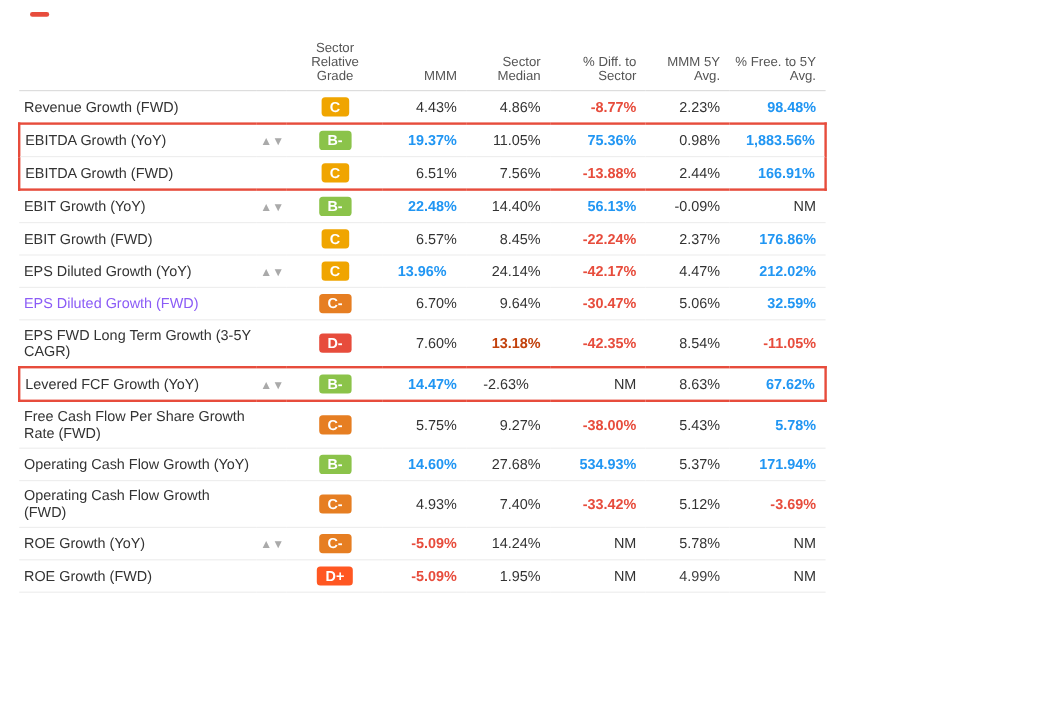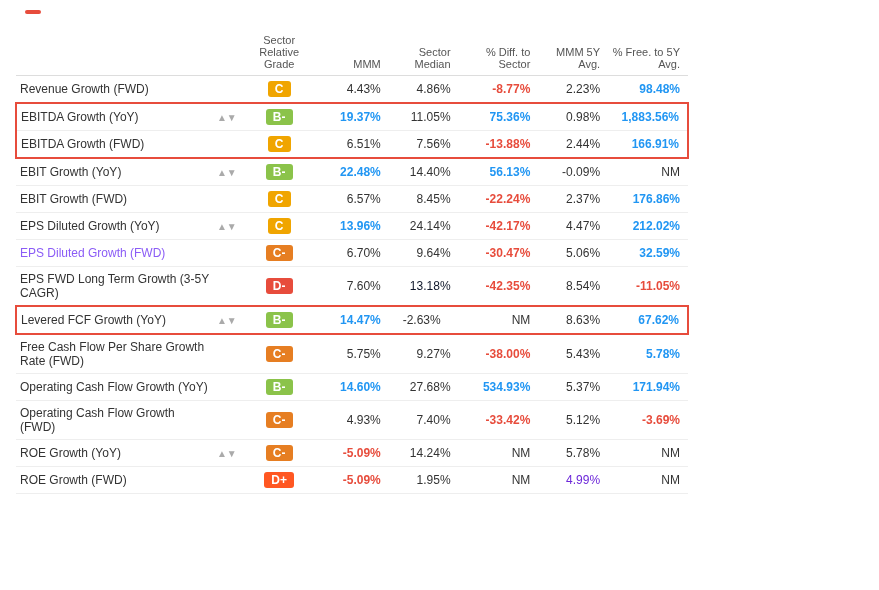--- a/index.html
+++ b/index.html
@@ -90,42 +90,42 @@
           <td style="text-align: right; padding: 5px 8px 5px 4px; color: rgb(51, 51, 51);">6.57%</td>
           <td style="text-align: right; padding: 5px 8px 5px 4px; color: rgb(51, 51, 51);">8.45%</td>
           <td style="text-align: right; padding: 5px 8px 5px 4px; color: rgb(231, 76, 60); font-weight: 600;">-22.24%</td>
           <td style="text-align: right; padding: 5px 8px 5px 4px; color: rgb(51, 51, 51);">2.37%</td>
           <td style="text-align: right; padding: 5px 8px 5px 4px; color: rgb(33, 150, 243); font-weight: 600;">176.86%</td>
         </tr>
         <tr>
           <td style="font-size: 12px; color: rgb(51, 51, 51); padding: 5px 4px;">EPS Diluted Growth (YoY)</td>
           <td style="text-align: center; padding: 5px 2px;"><span style="color:#aaa; font-size:10px;">▲▼</span></td>
           <td style="text-align: center; padding: 5px 4px;"><span style="display: inline-block; padding: 1px 7px; border-radius: 3px; font-weight: bold; font-size: 12px; color: rgb(255, 255, 255); background-color: rgb(240, 165, 0);">C</span></td>
-          <td style="text-align: right; padding: 5px 8px 5px 4px; color: rgb(33, 150, 243); font-weight: 600;">13.96%</td>
+          <td style="text-align: center; padding: 5px 8px 5px 4px; color: rgb(33, 150, 243); font-weight: 600;">13.96%</td>
           <td style="text-align: right; padding: 5px 8px 5px 4px; color: rgb(51, 51, 51);">24.14%</td>
           <td style="text-align: right; padding: 5px 8px 5px 4px; color: rgb(231, 76, 60); font-weight: 600;">-42.17%</td>
           <td style="text-align: right; padding: 5px 8px 5px 4px; color: rgb(51, 51, 51);">4.47%</td>
           <td style="text-align: right; padding: 5px 8px 5px 4px; color: rgb(33, 150, 243); font-weight: 600;">212.02%</td>
         </tr>
         <tr>
           <td style="font-size: 12px; color: #8b5cf6; padding: 5px 4px;">EPS Diluted Growth (FWD)</td>
           <td style="text-align: center; padding: 5px 2px;"></td>
           <td style="text-align: center; padding: 5px 4px;"><span style="display: inline-block; padding: 1px 7px; border-radius: 3px; font-weight: bold; font-size: 12px; color: rgb(255, 255, 255); background-color: rgb(230, 126, 34);">C-</span></td>
           <td style="text-align: right; padding: 5px 8px 5px 4px; color: rgb(51, 51, 51);">6.70%</td>
           <td style="text-align: right; padding: 5px 8px 5px 4px; color: rgb(51, 51, 51);">9.64%</td>
           <td style="text-align: right; padding: 5px 8px 5px 4px; color: rgb(231, 76, 60); font-weight: 600;">-30.47%</td>
           <td style="text-align: right; padding: 5px 8px 5px 4px; color: rgb(51, 51, 51);">5.06%</td>
           <td style="text-align: right; padding: 5px 8px 5px 4px; color: rgb(33, 150, 243); font-weight: 600;">32.59%</td>
         </tr>
         <tr>
           <td style="font-size: 12px; color: rgb(51, 51, 51); padding: 5px 4px;">EPS FWD Long Term Growth (3-5Y CAGR)</td>
           <td style="text-align: center; padding: 5px 2px;"></td>
           <td style="text-align: center; padding: 5px 4px;"><span style="display: inline-block; padding: 1px 7px; border-radius: 3px; font-weight: bold; font-size: 12px; color: rgb(255, 255, 255); background-color: rgb(231, 76, 60);">D-</span></td>
           <td style="text-align: right; padding: 5px 8px 5px 4px; color: rgb(51, 51, 51);">7.60%</td>
-          <td style="text-align: right; padding: 5px 8px 5px 4px; color: #0f172a;">13.18%</td>
+          <td style="text-align: right; padding: 5px 8px 5px 4px; color: #c2410c; font-weight: bold;">13.18%</td>
           <td style="text-align: right; padding: 5px 8px 5px 4px; color: rgb(231, 76, 60); font-weight: 600;">-42.35%</td>
           <td style="text-align: right; padding: 5px 8px 5px 4px; color: rgb(51, 51, 51);">8.54%</td>
           <td style="text-align: right; padding: 5px 8px 5px 4px; color: rgb(231, 76, 60); font-weight: 600;">-11.05%</td>
         </tr>
         <tr>
           <td style="font-size: 12px; color: rgb(51, 51, 51); padding: 5px 4px; border-top: 2px solid rgb(231, 76, 60); border-bottom: 2px solid rgb(231, 76, 60); border-left: 2px solid rgb(231, 76, 60);">Levered FCF Growth (YoY)</td>
           <td style="text-align: center; padding: 5px 2px; border-top: 2px solid rgb(231, 76, 60); border-bottom: 2px solid rgb(231, 76, 60);"><span style="color:#aaa; font-size:10px;">▲▼</span></td>
           <td style="text-align: center; padding: 5px 4px; border-top: 2px solid rgb(231, 76, 60); border-bottom: 2px solid rgb(231, 76, 60);"><span style="display: inline-block; padding: 1px 7px; border-radius: 3px; font-weight: bold; font-size: 12px; color: rgb(255, 255, 255); background-color: rgb(139, 195, 74);">B-</span></td>
           <td style="text-align: right; padding: 5px 8px 5px 4px; color: rgb(33, 150, 243); font-weight: 600; border-top: 2px solid rgb(231, 76, 60); border-bottom: 2px solid rgb(231, 76, 60);">14.47%</td>
           <td style="text-align: center; padding: 5px 8px 5px 4px; color: rgb(51, 51, 51); border-top: 2px solid rgb(231, 76, 60); border-bottom: 2px solid rgb(231, 76, 60);">-2.63%</td>
@@ -173,18 +173,18 @@
           <td style="text-align: right; padding: 5px 8px 5px 4px; color: rgb(51, 51, 51);">5.78%</td>
           <td style="text-align: right; padding: 5px 8px 5px 4px; color: rgb(51, 51, 51);">NM</td>
         </tr>
         <tr>
           <td style="font-size: 12px; color: rgb(51, 51, 51); padding: 5px 4px;">ROE Growth (FWD)</td>
           <td style="text-align: center; padding: 5px 2px;"></td>
           <td style="text-align: center; padding: 5px 4px;"><span style="display: inline-block; padding: 1px 7px; border-radius: 3px; font-weight: bold; font-size: 12px; color: rgb(255, 255, 255); background-color: rgb(255, 87, 34);">D+</span></td>
           <td style="text-align: right; padding: 5px 8px 5px 4px; color: rgb(231, 76, 60); font-weight: 600;">-5.09%</td>
           <td style="text-align: right; padding: 5px 8px 5px 4px; color: rgb(51, 51, 51);">1.95%</td>
           <td style="text-align: right; padding: 5px 8px 5px 4px; color: rgb(51, 51, 51);">NM</td>
-          <td style="text-align: right; padding: 5px 8px 5px 4px; color: #6d28d9;">4.99%</td>
+          <td style="text-align: right; padding: 5px 8px 5px 4px; color: #404040;">4.99%</td>
           <td style="text-align: right; padding: 5px 8px 5px 4px; color: rgb(51, 51, 51);">NM</td>
         </tr>
       </tbody>
   </table>
 </div>
 
 </body></html>

